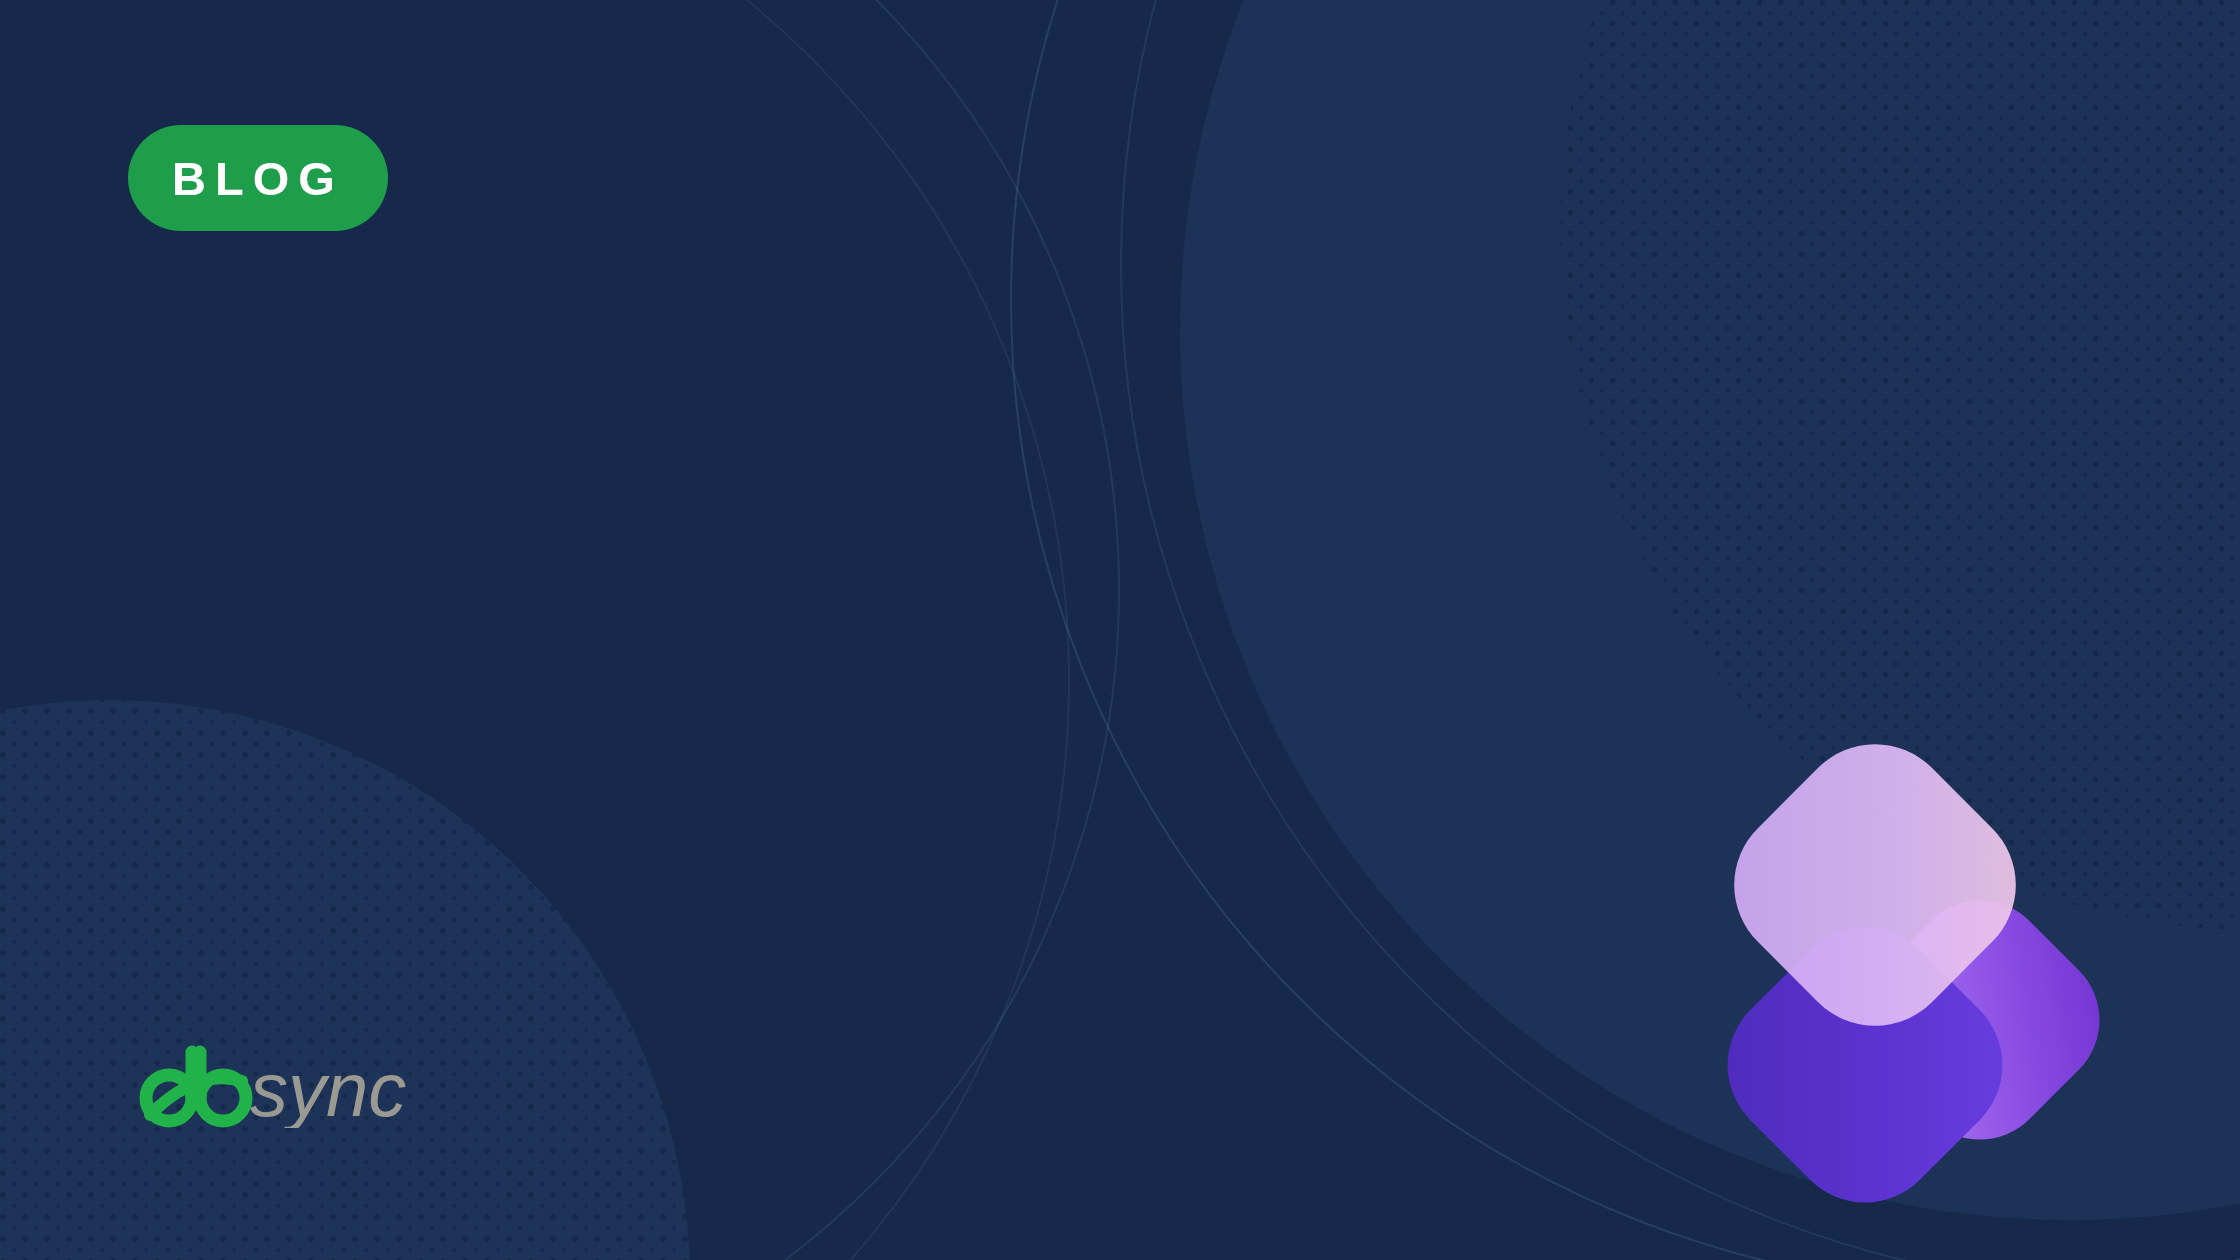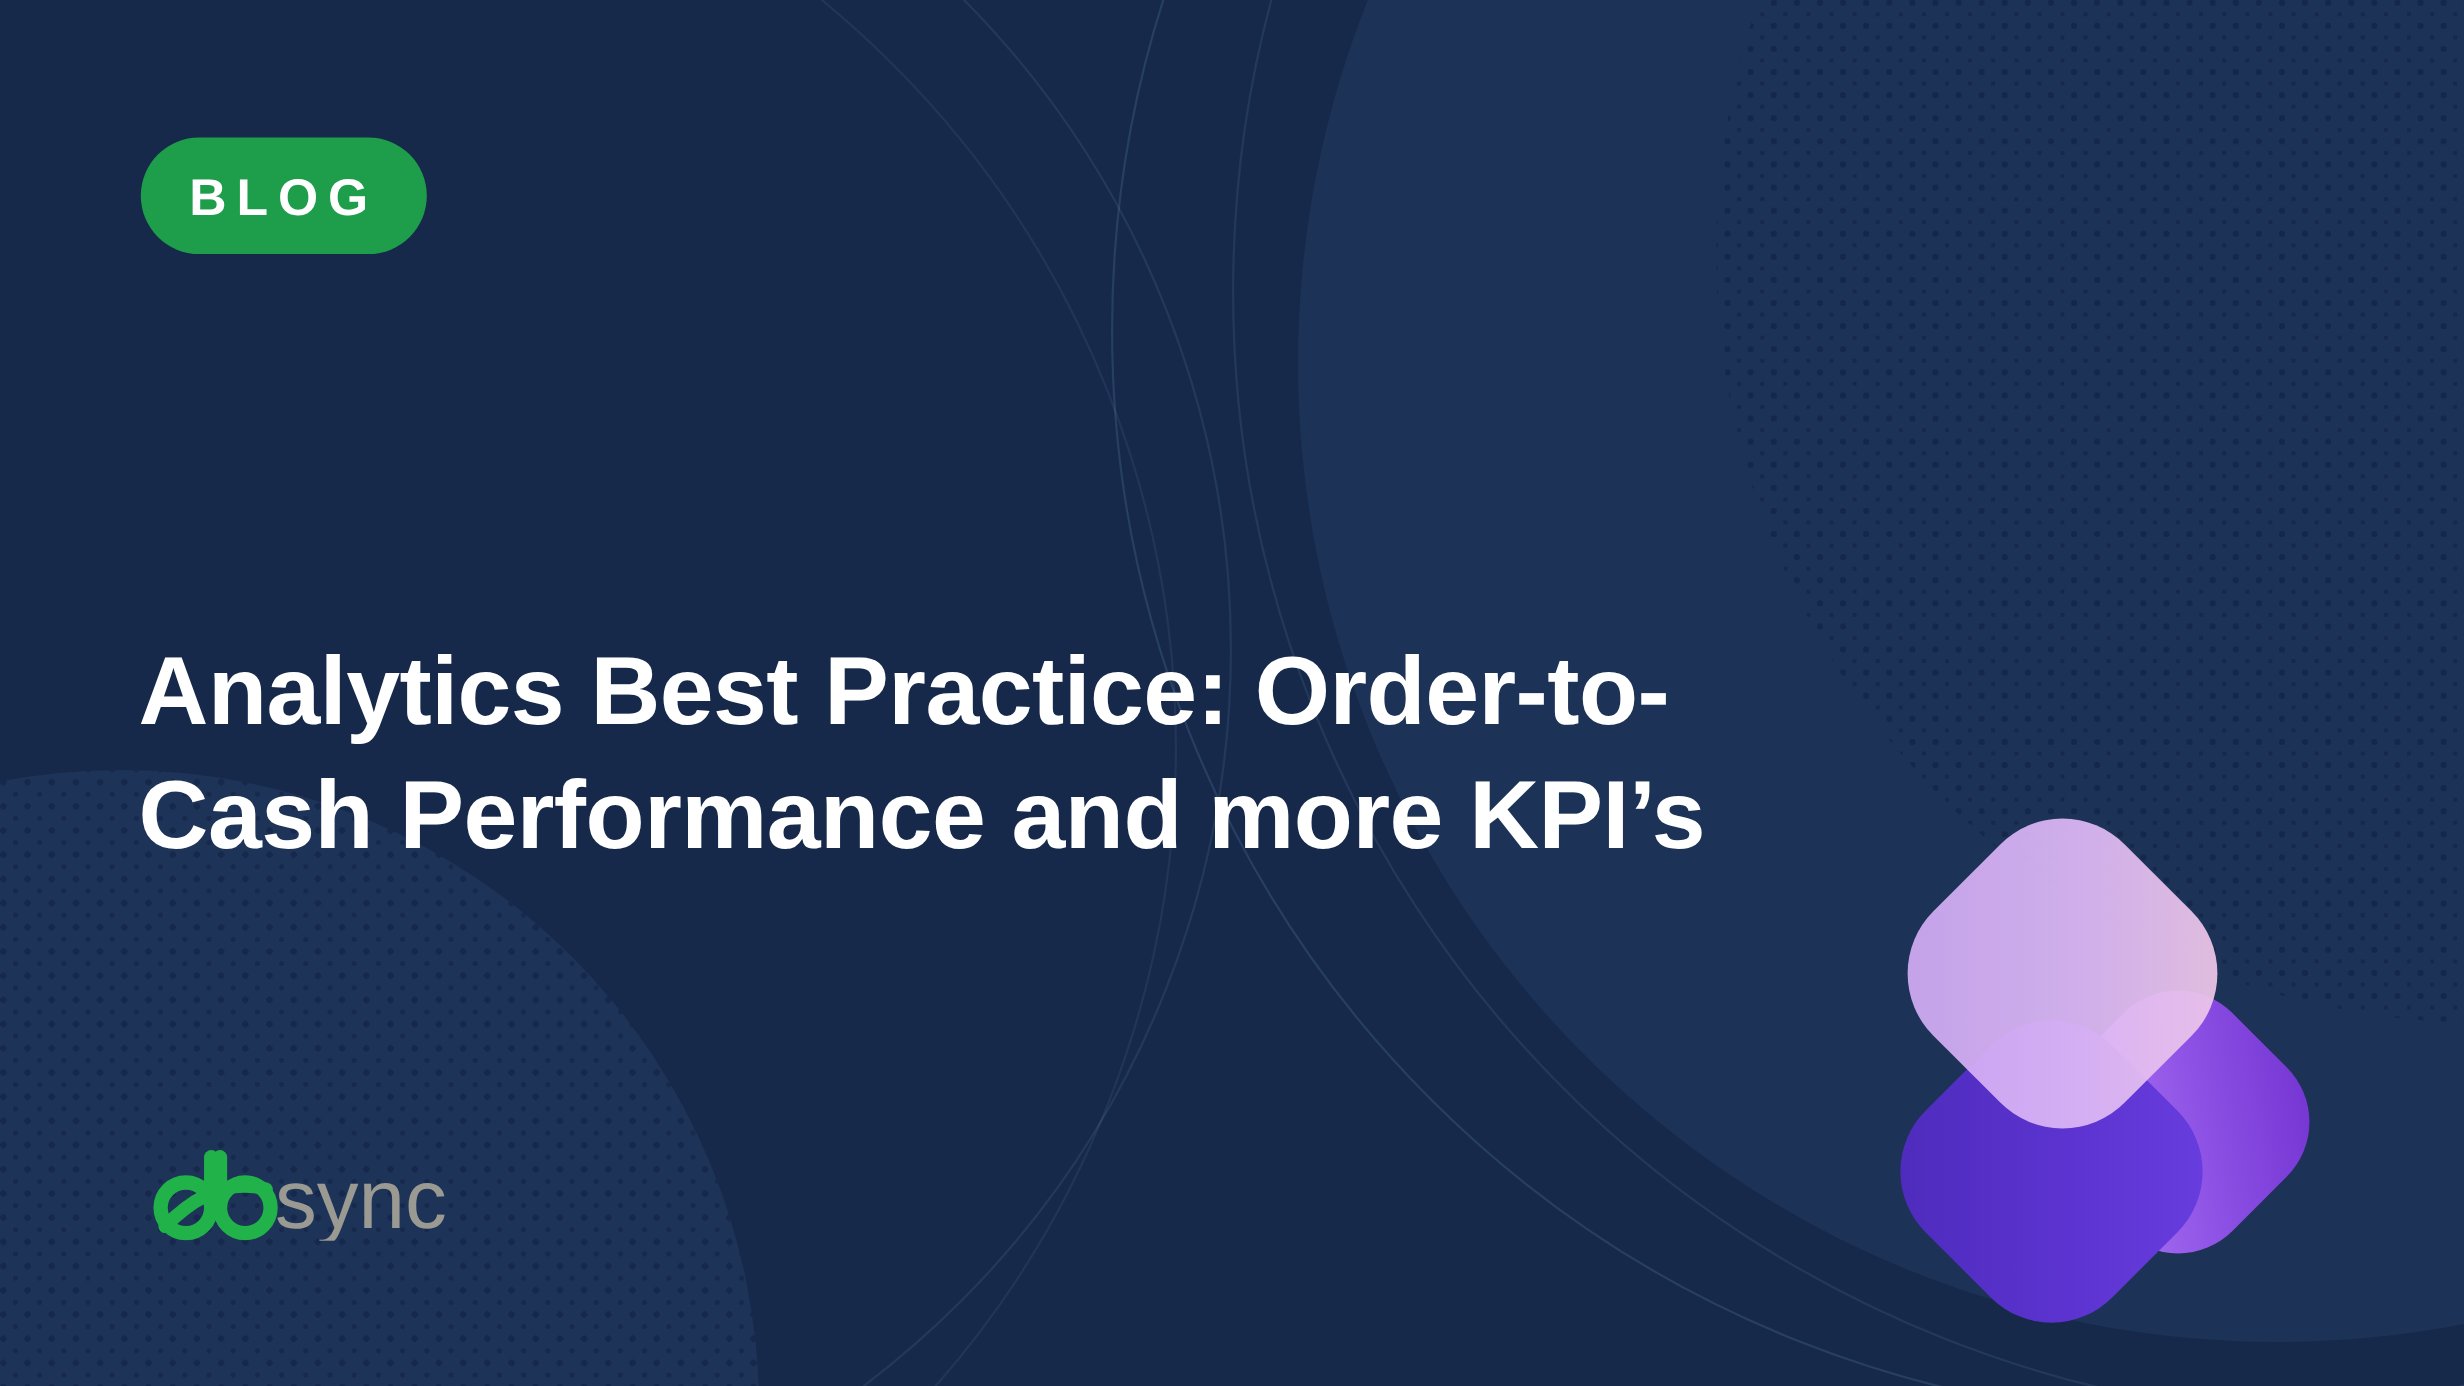--- a/index.html
+++ b/index.html
@@ -133,20 +133,21 @@
 
   
   .logo{
     position:absolute;
     left:128px;
     top:1042px;
     width:290px;
     height:86px;
     display:flex;
     align-items:center;
+    font-style:italic;
   }
   .logo svg{display:block;}
 
   
   .shapes{
     position:absolute;
     left:1680px;
     top:690px;
     width:520px;
     height:570px;
@@ -170,24 +171,20 @@
     <div class="hairline hl1"></div>
     <div class="hairline hl2"></div>
     <div class="hairline hl3"></div>
     <div class="hairline hl4"></div>
   </div>
 
   <div class="badge">
     <span>BLOG</span>
   </div>
 
-  <h1 class="headline">
-    <span class="ln">Analytics Best Practice: Order-to-</span>
-    <span class="ln">Cash Performance and more KPI’s</span>
-  </h1>
 
   <div class="logo">
     <svg width="290" height="86" viewBox="0 0 290 86">
       <g fill="none" stroke="#22b24a" stroke-width="13">
         <circle cx="41" cy="56" r="23"></circle>
         <circle cx="95" cy="56" r="23"></circle>
         <path d="M64 56 L64 10" stroke-linecap="round"></path>
         <path d="M72 56 L72 10" stroke-linecap="round"></path>
         <path d="M22 73 Q68 26 114 39" stroke-width="12" stroke-linecap="round"></path>
       </g>

